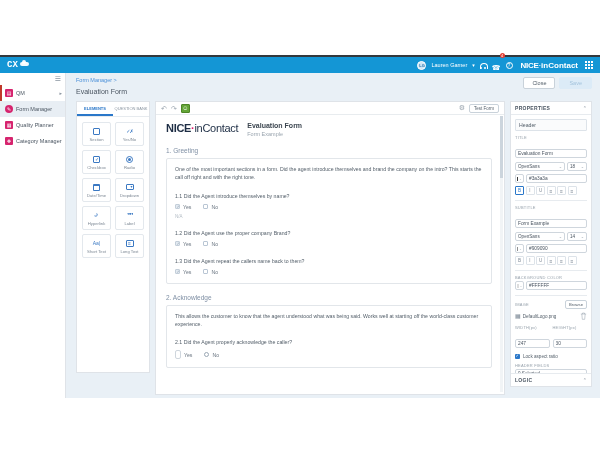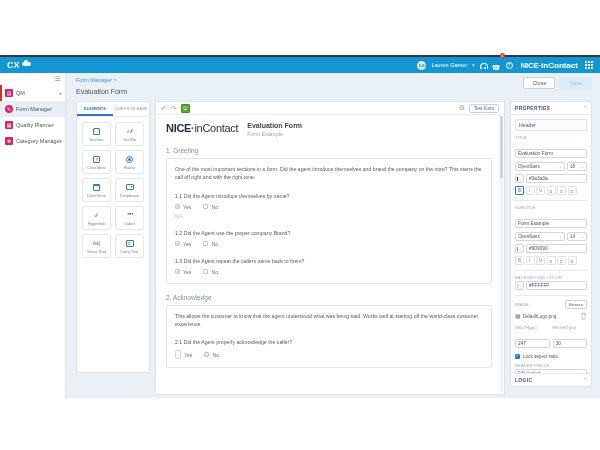--- a/index.html
+++ b/index.html
@@ -2,21 +2,21 @@
 <html><head>
 <meta charset="utf-8">
 <style>
   * { margin:0; padding:0; box-sizing:border-box; }
   html,body { width:600px; height:450px; background:#fff; font-family:"Liberation Sans", sans-serif; }
   .stage { position:relative; width:600px; height:450px; background:#fff; overflow:hidden; }
   .app { position:absolute; top:55px; left:0; width:600px; height:343px; background:#e9f0f6; border-top:2px solid #33383d; }
 
   
   .topbar { position:absolute; top:0; left:0; right:0; height:16px; background:#1496d5; display:flex; align-items:center; justify-content:space-between; padding:0 7px; }
-  .tb-left { display:flex; gap:2px; }
+  .tb-left { display:flex; gap:2px;font-family:Liberation Mono, monospace; }
   .cx-text { color:#fff; font-weight:bold; font-size:9px; letter-spacing:0; }
   .cloud { position:relative; width:9px; height:4px; background:rgba(255,255,255,.95); border-radius:4px; margin-top:2px; }
   .cloud::before { content:""; position:absolute; left:2px; top:-2px; width:4px; height:4px; background:rgba(255,255,255,.95); border-radius:50%; }
   .tb-right { display:flex; align-items:center; gap:5px; }
   .avatar { width:9px; height:9px; border-radius:50%; background:#cfe6f5; border:1px solid #fff; color:#1a6ea8; font-size:4px; display:flex; align-items:center; justify-content:center; font-weight:bold; }
   .user-name { color:#fff; font-size:5.5px; }
   .chev { color:#fff; font-size:5px; }
   .headset { position:relative; width:7px; height:5px; margin-top:1px; }
   .headset::before { content:""; position:absolute; left:0; top:0; width:6px; height:5px; border:1px solid #fff; border-bottom:none; border-radius:4px 4px 0 0; }
   .headset::after { content:""; position:absolute; left:0; bottom:-1px; width:2px; height:2px; background:#fff; box-shadow:4px 0 #fff; border-radius:1px; }

